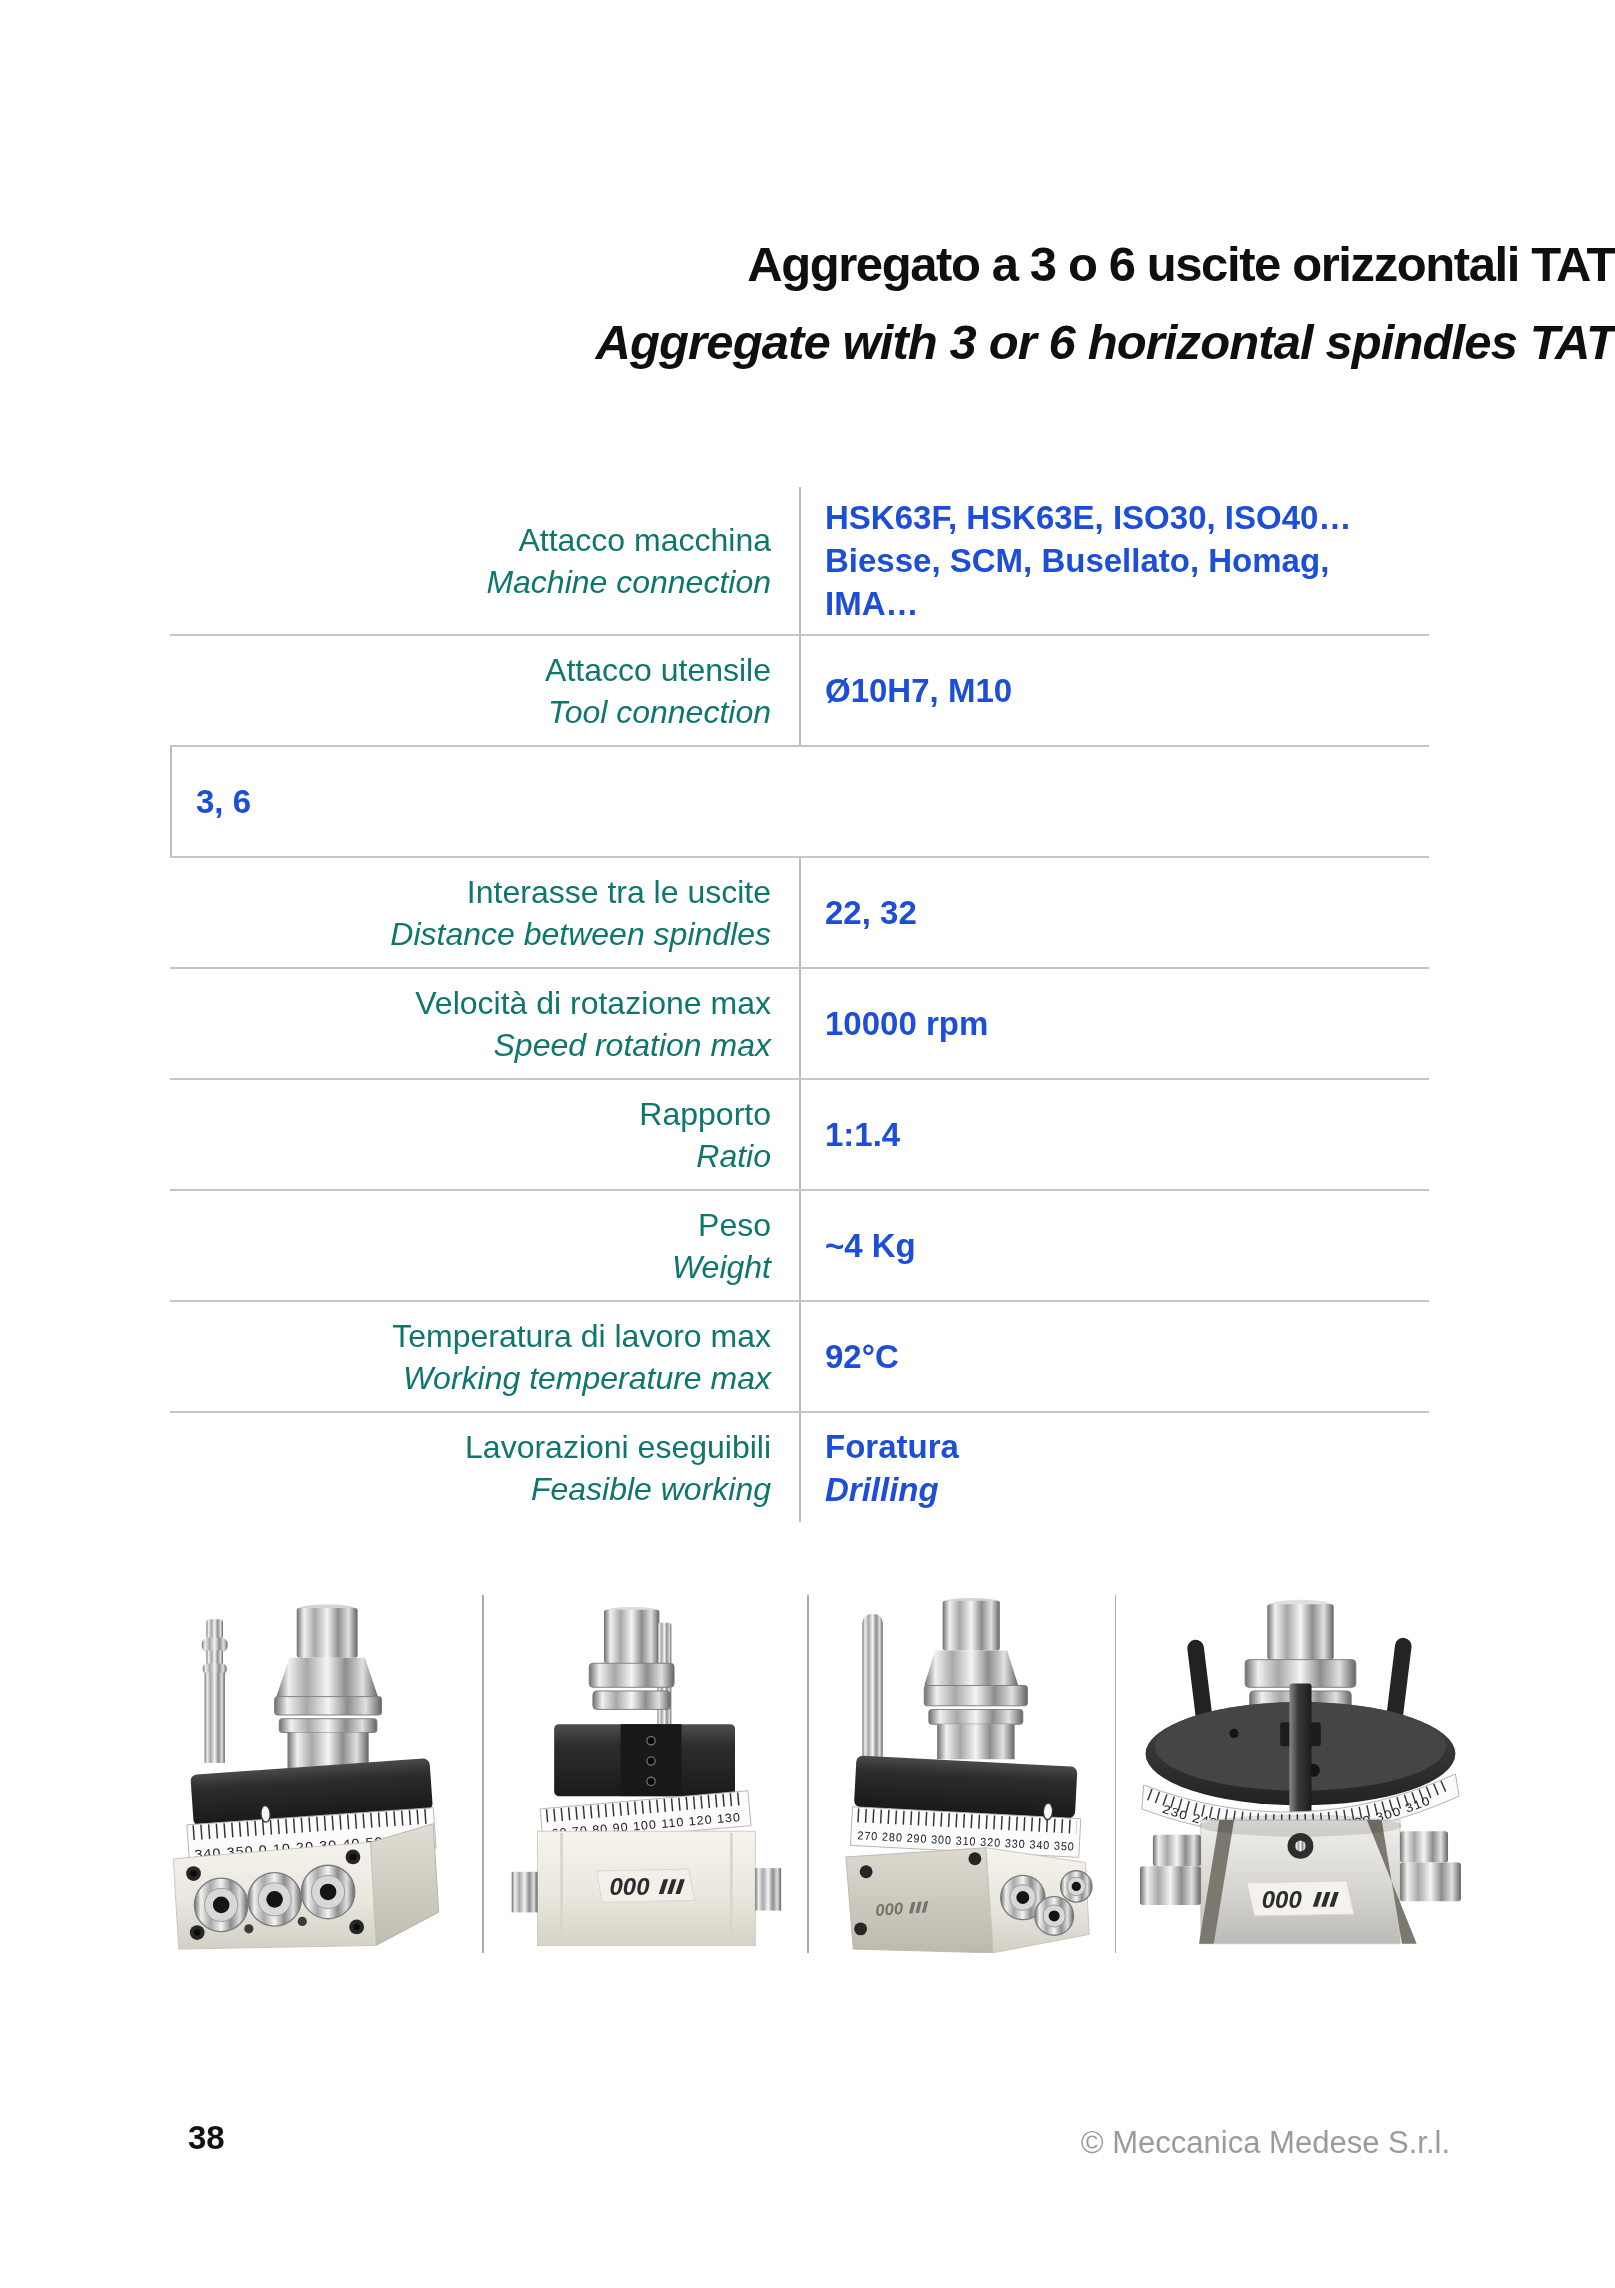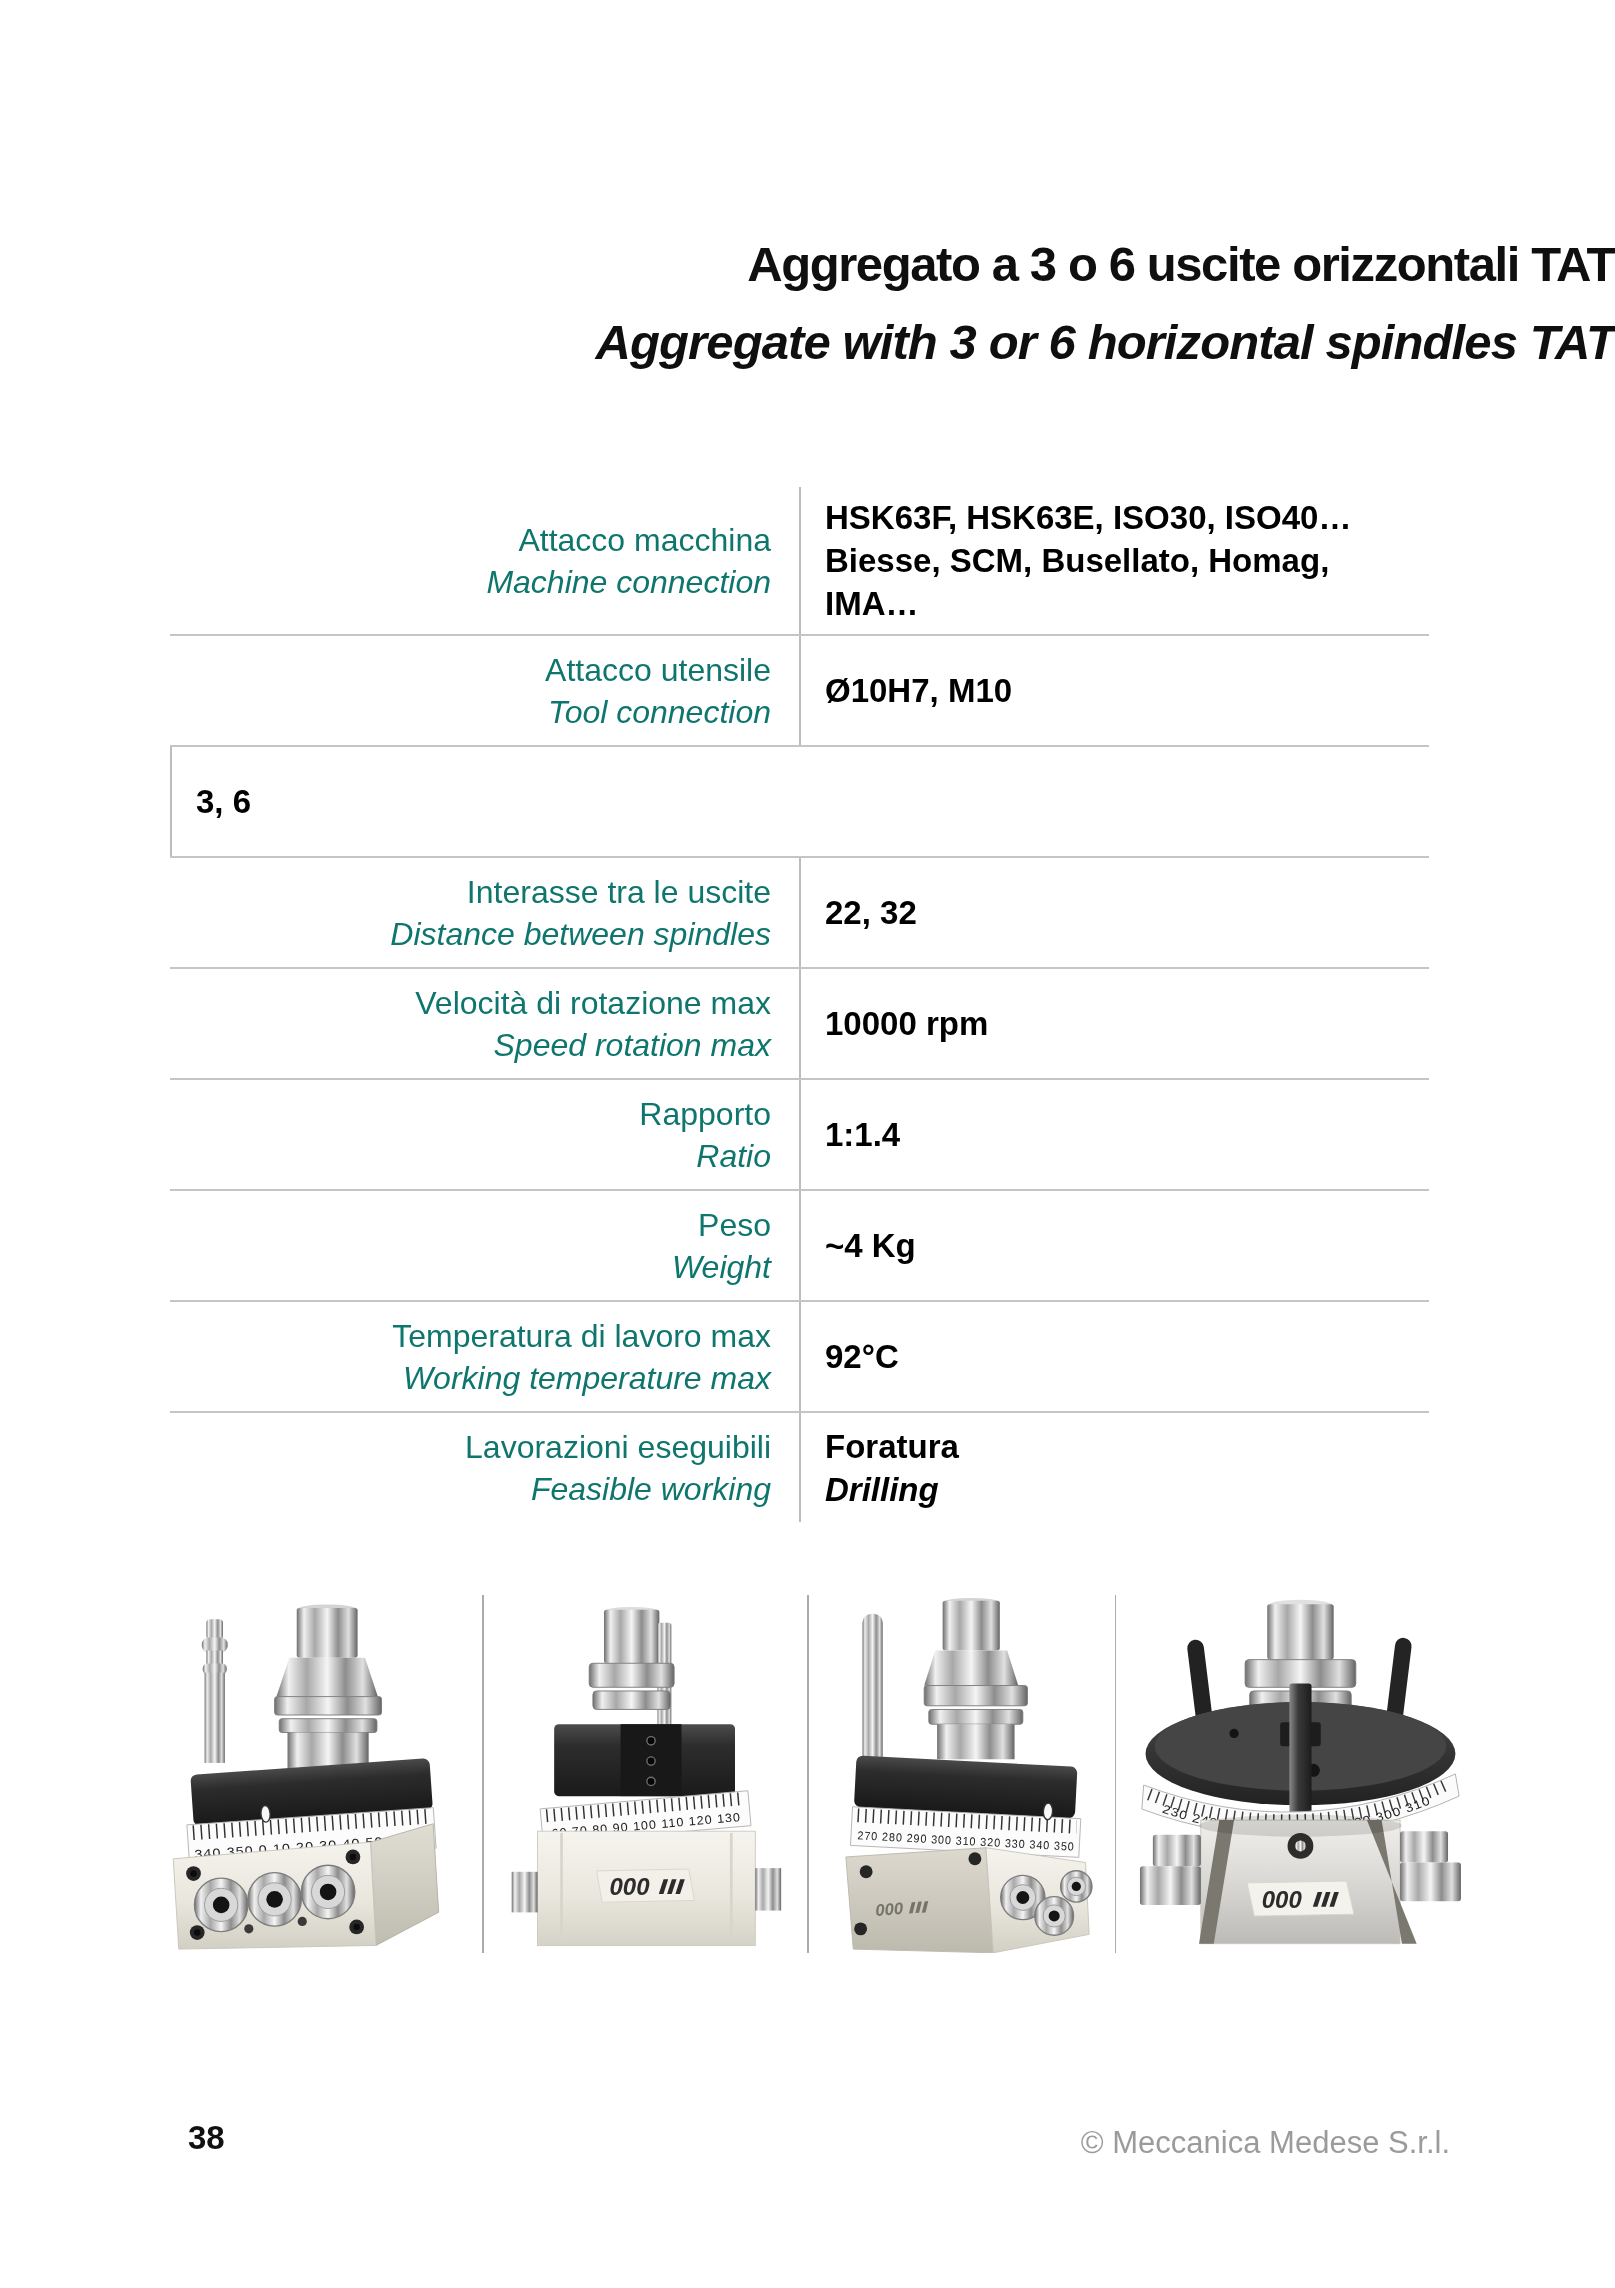--- a/index.html
+++ b/index.html
@@ -16,21 +16,21 @@
   .spec-row{display:grid;grid-template-columns:629px 1fr;min-height:109px;}
   .spec-row + .spec-row{border-top:2.8px solid #c5c5c5;}
   .spec-label{
     display:flex;flex-direction:column;justify-content:center;
     text-align:right;padding:9.2px 28px 9.2px 0;font-size:32px;line-height:42px;color:#0f766e;
   }
   .spec-label .en{font-style:italic;}
   .spec-value{
     border-left:2.8px solid #bdbdbd;
     display:flex;flex-direction:column;justify-content:center;
-    padding:9.2px 0 9.2px 24px;font-size:33px;font-weight:700;line-height:43px;color:#000000;
+    padding:9.2px 0 9.2px 24px;font-size:33px;font-weight:700;line-height:43px;color:#1d4ed8;
   }
   .spec-value .italic{font-style:italic;}
   
   .versions{
     position:absolute;top:1519px;left:0;width:100%;text-align:center;
     font-size:35px;font-weight:700;letter-spacing:-0.5px;color:#101010;white-space:nowrap;
   }
   .versions .en{font-style:italic;}
   
   .photos{position:absolute;left:129px;top:1595px;width:1357px;height:358px;display:flex;}

